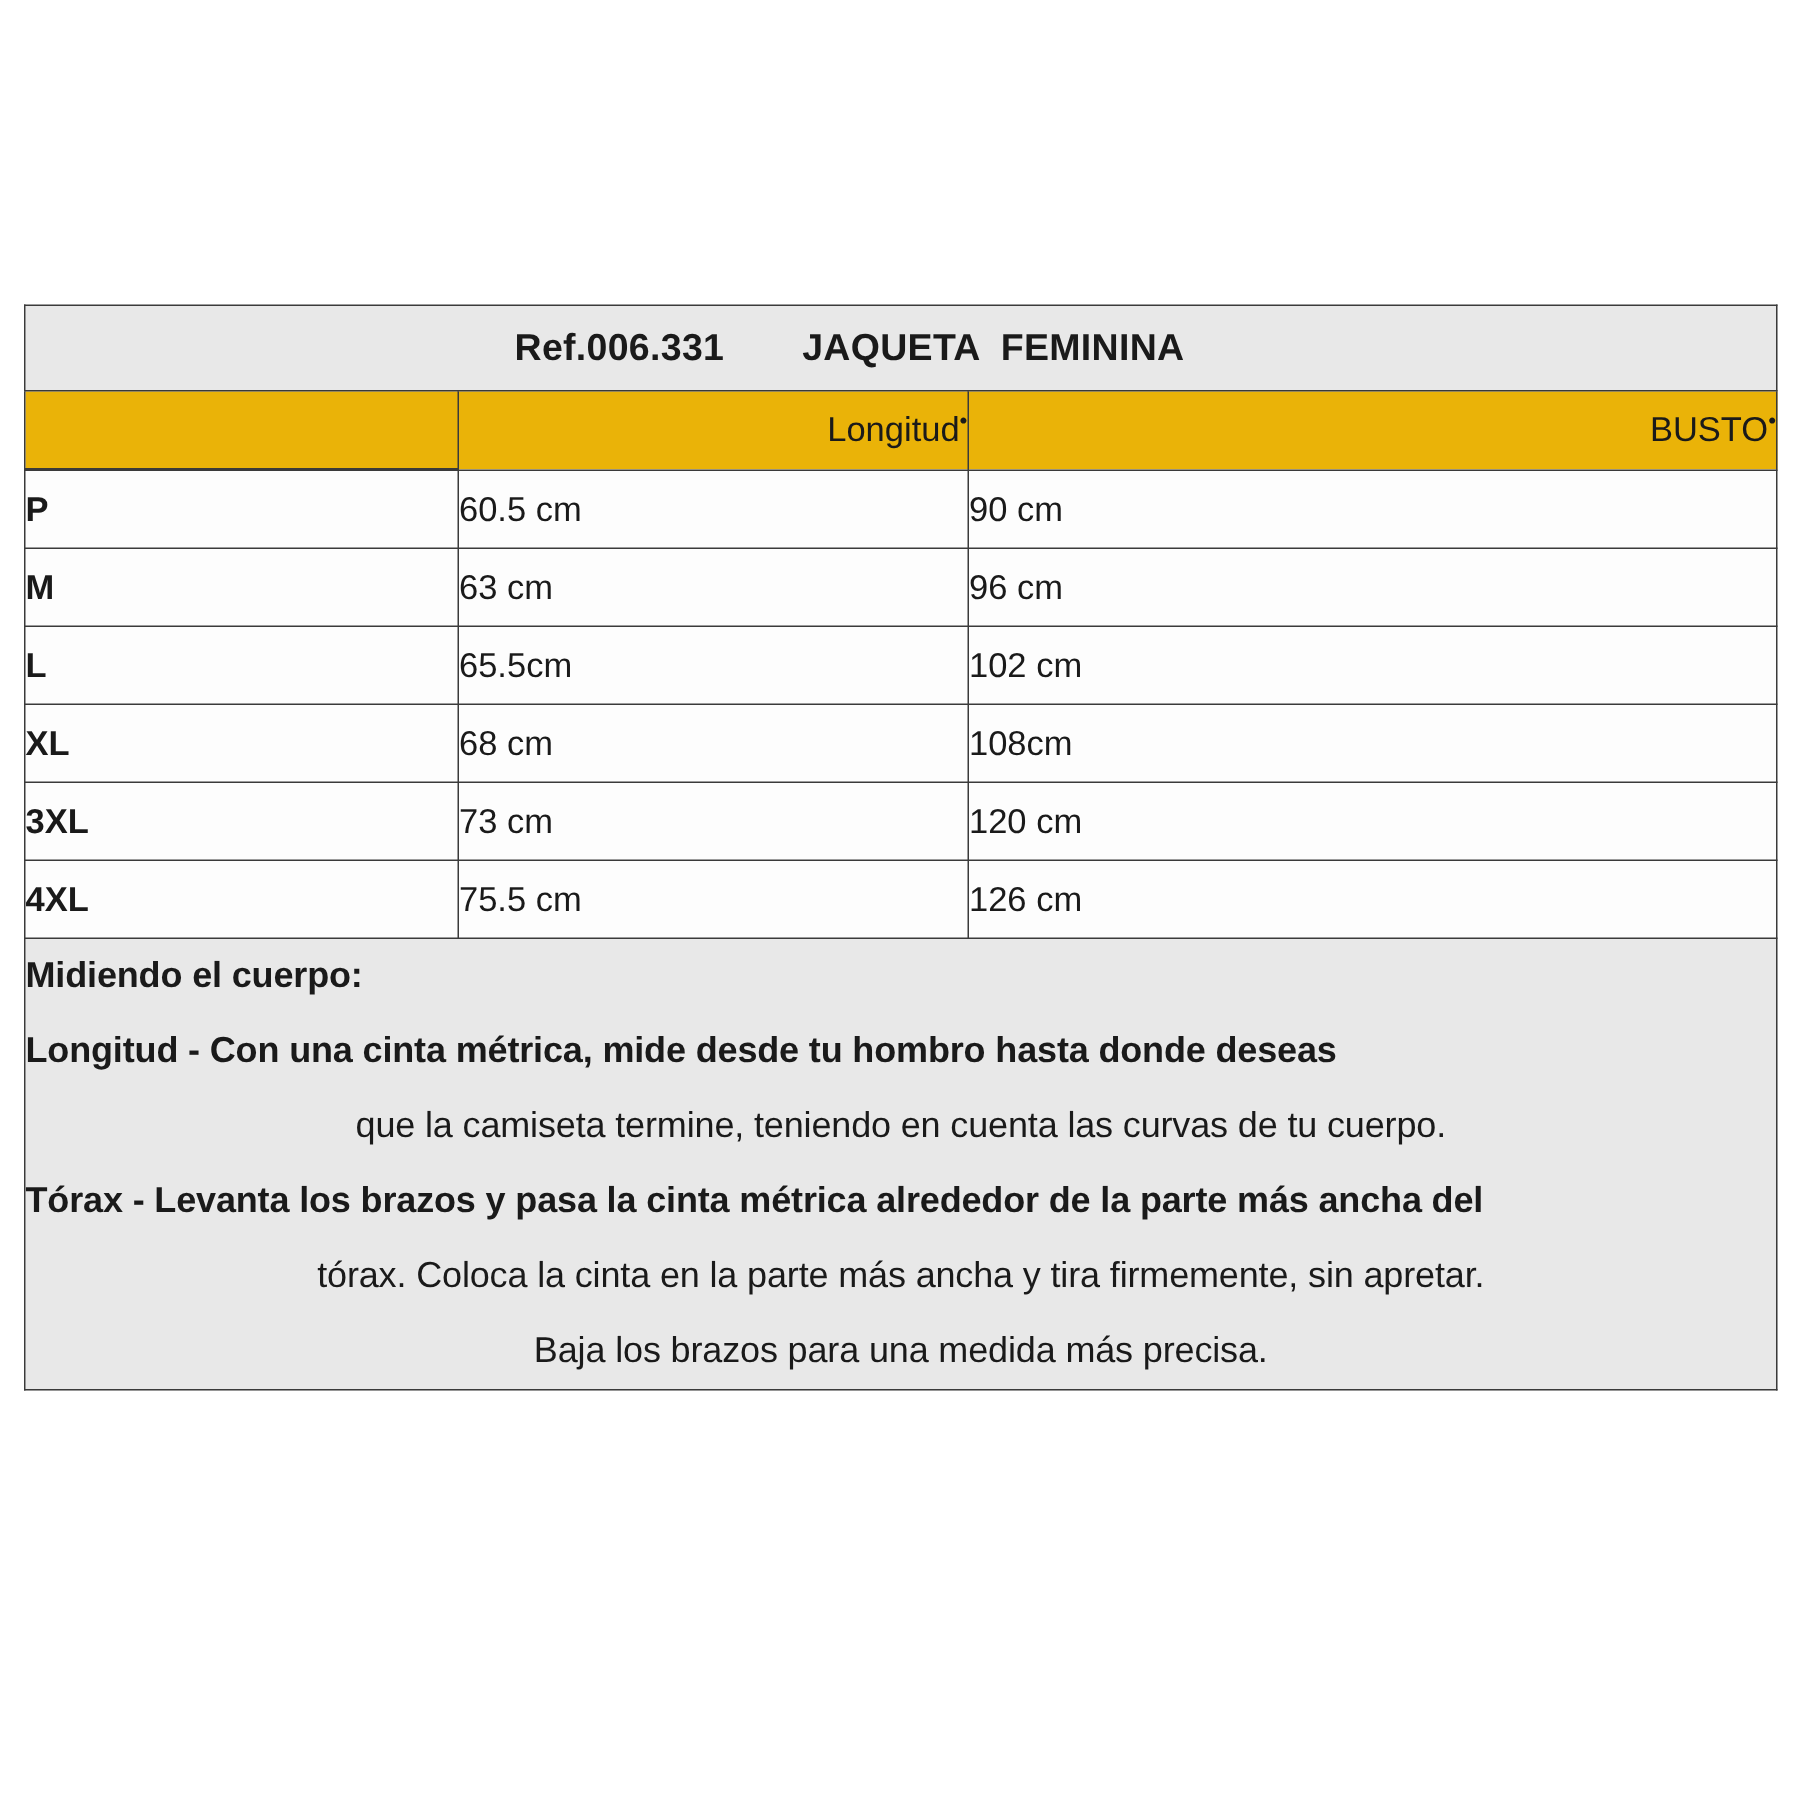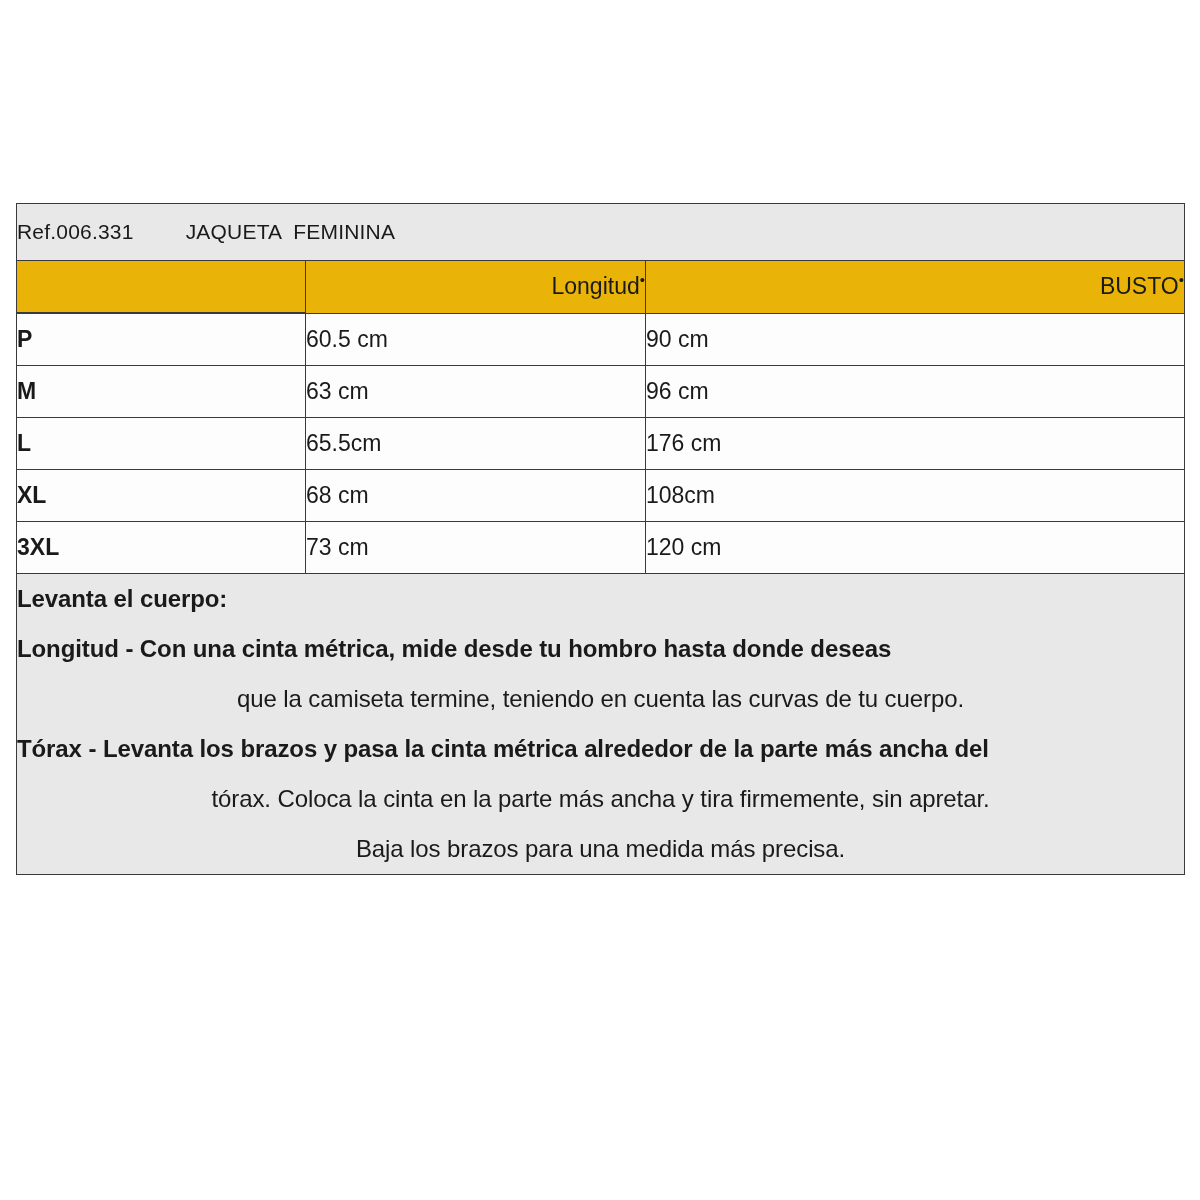--- a/index.html
+++ b/index.html
@@ -46,23 +46,24 @@
   .title-cell {
     background: #e8e8e8;
     height: 56px;
     border-left: 1px solid #3a3a3a;
     border-right: 1px solid #3a3a3a;
     border-top: 1px solid #c8c8c8;
     border-bottom: 2px solid #3a3a3a;
     text-align: left;
   }
   .title-inner {
-    font-size: 21px;
-    font-weight: normal;
+    font-size: 25px;
+    font-weight: bold;
     letter-spacing: 0.2px;
+    padding-left: 326px;
     white-space: pre;
     line-height: 56px;
   }
   .title-gap { display: inline-block; width: 52px; }
 
   
   .hdr-cell {
     background: #eab308;
     height: 51px;
     text-align: right;
@@ -143,36 +144,41 @@
         <td class="row-cell cell-val">90 cm</td>
       </tr>
       <tr>
         <td class="row-cell cell-size">M</td>
         <td class="row-cell cell-val">63 cm</td>
         <td class="row-cell cell-val">96 cm</td>
       </tr>
       <tr>
         <td class="row-cell cell-size">L</td>
         <td class="row-cell cell-val">65.5cm</td>
-        <td class="row-cell cell-val">176 cm</td>
+        <td class="row-cell cell-val">102 cm</td>
       </tr>
       <tr>
         <td class="row-cell cell-size">XL</td>
         <td class="row-cell cell-val">68 cm</td>
         <td class="row-cell cell-val">108cm</td>
       </tr>
       <tr>
         <td class="row-cell cell-size">3XL</td>
         <td class="row-cell cell-val">73 cm</td>
         <td class="row-cell cell-val">120 cm</td>
       </tr>
+      <tr>
+        <td class="row-cell cell-size">4XL</td>
+        <td class="row-cell cell-val">75.5 cm</td>
+        <td class="row-cell cell-val">126 cm</td>
+      </tr>
 
       <tr>
         <td class="notes-cell" colspan="3">
-          <div class="note-line bold">Levanta el cuerpo:</div>
+          <div class="note-line bold">Midiendo el cuerpo:</div>
           <div class="note-line bold">Longitud - Con una cinta métrica, mide desde tu hombro hasta donde deseas</div>
           <div class="note-line reg">que la camiseta termine, teniendo en cuenta las curvas de tu cuerpo.</div>
           <div class="note-line bold">Tórax - Levanta los brazos y pasa la cinta métrica alrededor de la parte más ancha del</div>
           <div class="note-line reg">tórax. Coloca la cinta en la parte más ancha y tira firmemente, sin apretar.</div>
           <div class="note-line reg">Baja los brazos para una medida más precisa.</div>
         </td>
       </tr>
 
     </tbody>
   </table>

